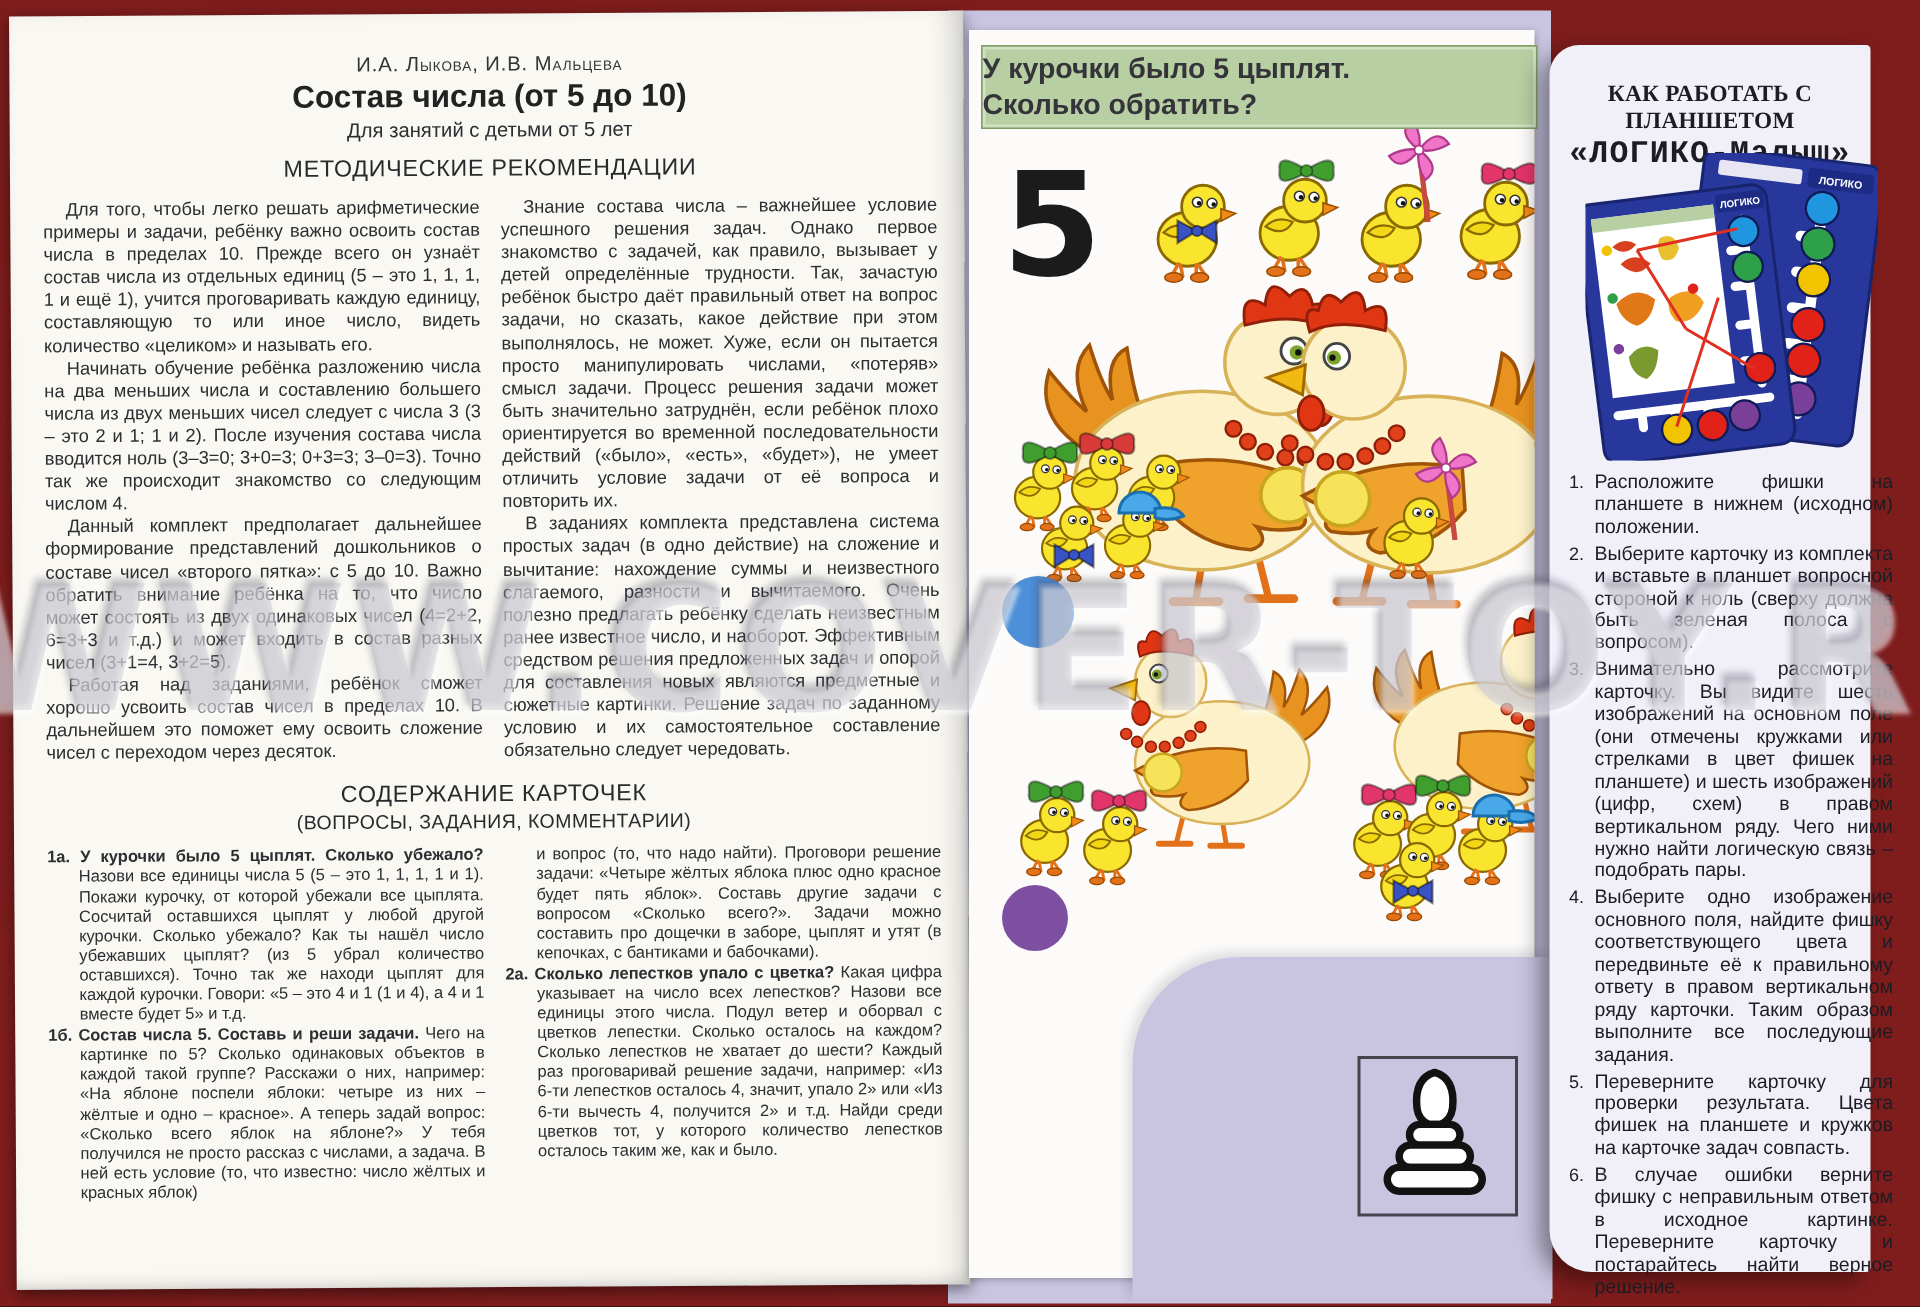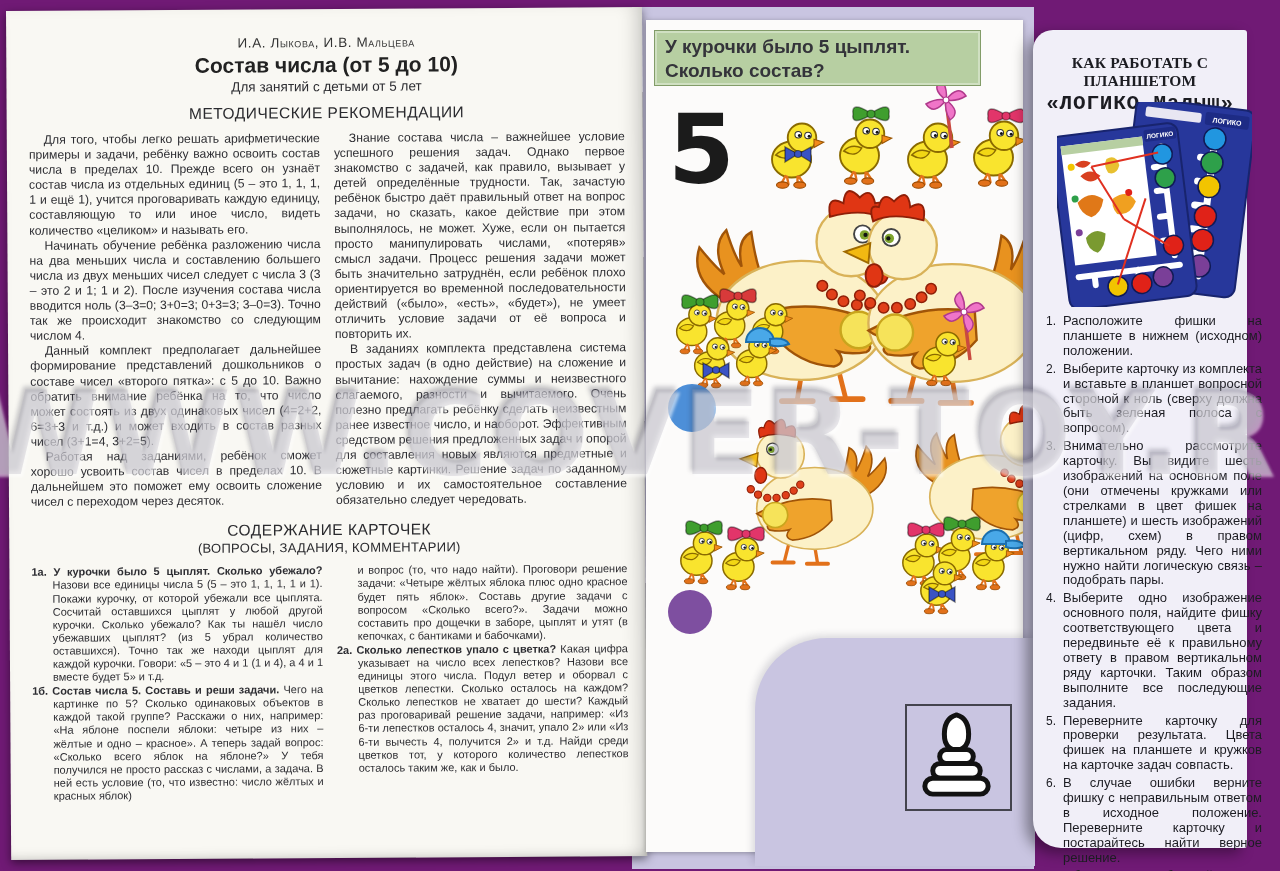--- a/index.html
+++ b/index.html
@@ -1,16 +1,16 @@
 <!DOCTYPE html>
 <html><head>
 <meta charset="utf-8">
 <style>
   html,body{margin:0;padding:0;background:#111;}
-  #stage{position:relative;width:1280px;height:871px;background:#701a75;overflow:hidden;
+  #stage{position:relative;width:1280px;height:871px;background:#7f1d1d;overflow:hidden;
          font-family:"Liberation Sans","DejaVu Sans",sans-serif;}
   .abs{position:absolute;}
 
   
   #left-page{left:6px;top:11px;width:636px;height:849px;background:#f9f8f3;
     transform:rotate(-0.35deg);transform-origin:top left;z-index:2;
     box-shadow:0 3px 10px rgba(0,0,0,.5), inset -16px 0 20px -12px rgba(0,0,0,.22), inset 0 -8px 14px -10px rgba(0,0,0,.25);
     padding:26px 18px 0 22px;box-sizing:border-box;color:#2d2d32;}
   .center{text-align:center;}
   #authors{font-size:13.5px;font-variant:small-caps;letter-spacing:.6px;color:#333;}
@@ -26,23 +26,23 @@
   #cards-subheading{font-size:13px;font-variant:small-caps;letter-spacing:.3px;margin-top:1px;color:#2a2a2e;}
   .items .col{font-size:11px;line-height:13.1px;}
   .item{margin:0 0 1px 0;text-align:justify;padding-left:21px;text-indent:-21px;}
   .item.cont{text-indent:0;}
   .inum,.ibold{font-weight:bold;}
 
   
   #lavender{left:632px;top:7px;width:402px;height:862px;background:#c9c5e1;z-index:1;}
   #qcard{left:646px;top:20px;width:377px;height:832px;background:#fcfbfa;z-index:3;
     box-shadow:0 1px 5px rgba(0,0,0,.3);}
-  #qcard-header{left:8px;top:10px;width:327px;height:56px;background:#b7cfa2;
+  #qcard-header{left:8px;top:10px;width:371px;height:56px;background:#b7cfa2;
     border:1px solid #829c68;box-shadow:inset 0 0 0 2px rgba(255,255,255,.35);
-    padding:4px 10px;box-sizing:border-box;}
+    padding:4px 0;box-sizing:border-box;}
   .qline{font-size:19px;font-weight:bold;line-height:24px;color:#34343a;}
   #big-number{left:22px;top:80px;font-size:96px;font-weight:bold;line-height:100px;color:#1b1b1b;
     font-family:"DejaVu Sans","Liberation Sans",sans-serif;}
   #card-art{left:0;top:66px;width:377px;height:600px;}
 
   
   #pocket-flap{left:755px;top:638px;width:280px;height:228px;background:#c9c5e1;
     border-top-left-radius:72px;z-index:4;box-shadow:-3px -3px 7px rgba(40,40,70,.15);}
   #pyramid-box{left:150px;top:66px;width:103px;height:103px;border:2px solid #44444e;}
 
@@ -118,21 +118,21 @@
         </p>
       </div>
     </div>
   </div>
 
   <div id="lavender" class="abs"></div>
 
   <div id="qcard" class="abs">
     <div id="qcard-header" class="abs">
       <div class="qline">У курочки было 5 цыплят.</div>
-      <div class="qline">Сколько состав?</div>
+      <div class="qline">Сколько обратить?</div>
     </div>
     <div id="big-number" class="abs">5</div>
 
     <svg id="card-art" class="abs" viewBox="0 0 377 600">
       <defs>
         <g id="chick">
           <ellipse cx="34" cy="58" rx="26" ry="24" fill="#F9E42E" stroke="#8a6a00" stroke-width="2.5"></ellipse>
           <path d="M26,80 l-5,9 m7,-8 l2,10 m12,-10 l0,10 m2,-10 l6,9" stroke="#E2711A" stroke-width="3.2" fill="none" stroke-linecap="round"></path>
           <ellipse cx="22" cy="92" rx="8" ry="4.2" fill="#E2711A" stroke="#9a4a00" stroke-width="1.4"></ellipse>
           <ellipse cx="45" cy="92" rx="8" ry="4.2" fill="#E2711A" stroke="#9a4a00" stroke-width="1.4"></ellipse>
@@ -344,21 +344,21 @@
       <div class="step">
         <span class="n">4.</span>
         <span class="t">Выберите одно изображение основного поля, найдите фишку соответствующего цвета и передвиньте её к правильному ответу в правом вертикальном ряду карточки. Таким образом выполните все последующие задания.</span>
       </div>
       <div class="step">
         <span class="n">5.</span>
         <span class="t">Переверните карточку для проверки результата. Цвета фишек на планшете и кружков на карточке задач совпасть.</span>
       </div>
       <div class="step">
         <span class="n">6.</span>
-        <span class="t">В случае ошибки верните фишку с неправильным ответом в исходное положение. Переверните карточку и постарайтесь найти верное решение.</span>
+        <span class="t">В случае ошибки верните фишку с неправильным ответом в исходное картинке. Переверните карточку и постарайтесь найти верное решение.</span>
       </div>
       <div class="step">
         <span class="n">7.</span>
         <span class="t">Обязательно обращайтесь к методическим рекомендациям комплекта и используйте дополнительные вопросы и задания к карточкам!</span>
       </div>
     </div>
   </div>
 
   <div id="watermark" class="abs">WWW.COVER-TOY.RU</div>
 </div>

